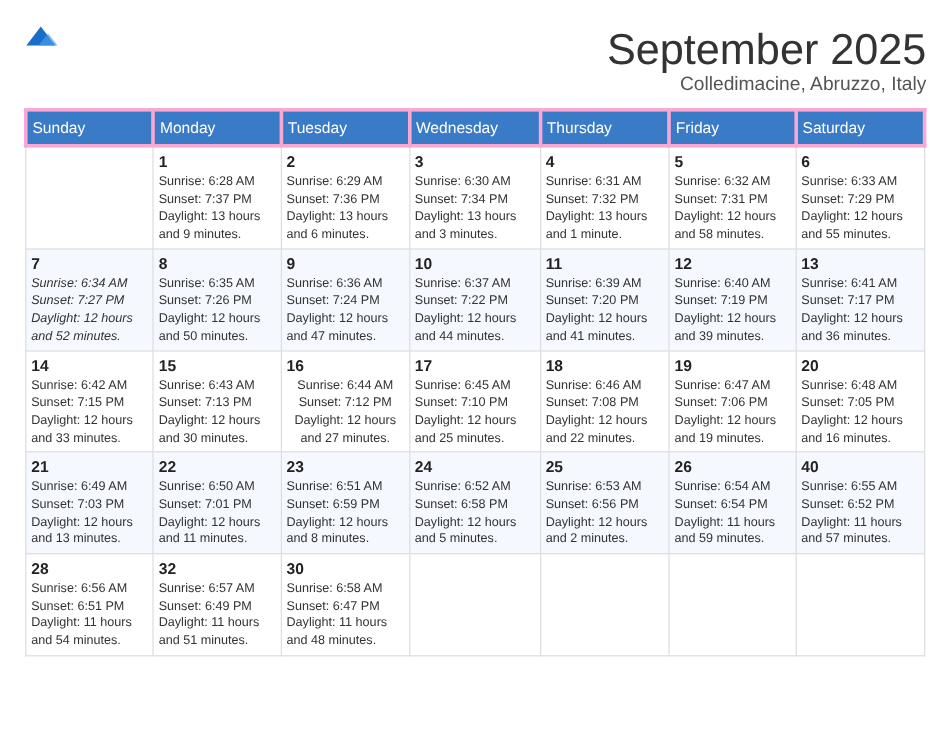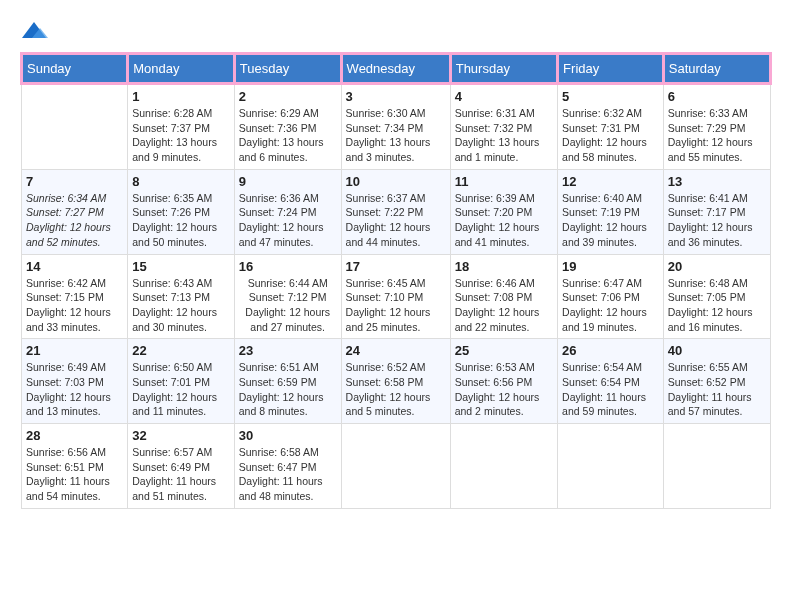--- a/index.html
+++ b/index.html
@@ -89,20 +89,22 @@
 <body>
 
 <div class="header">
   <div class="logo">
     <svg class="logo-icon" viewBox="0 0 28 22" xmlns="http://www.w3.org/2000/svg">
       <polygon points="14,2 26,18 2,18" fill="#1a6dc8"></polygon>
       <polygon points="20,8 28,18 12,18" fill="#4a9de8" opacity="0.7"></polygon>
     </svg>
   </div>
   <div class="title-area">
+    <div class="month-title">September 2025</div>
+    <div class="location-title">Colledimacine, Abruzzo, Italy</div>
   </div>
 </div>
 
 <table>
   <thead>
     <tr>
     <th>Sunday</th>
         <th>Monday</th>
         <th>Tuesday</th>
         <th>Wednesday</th>

